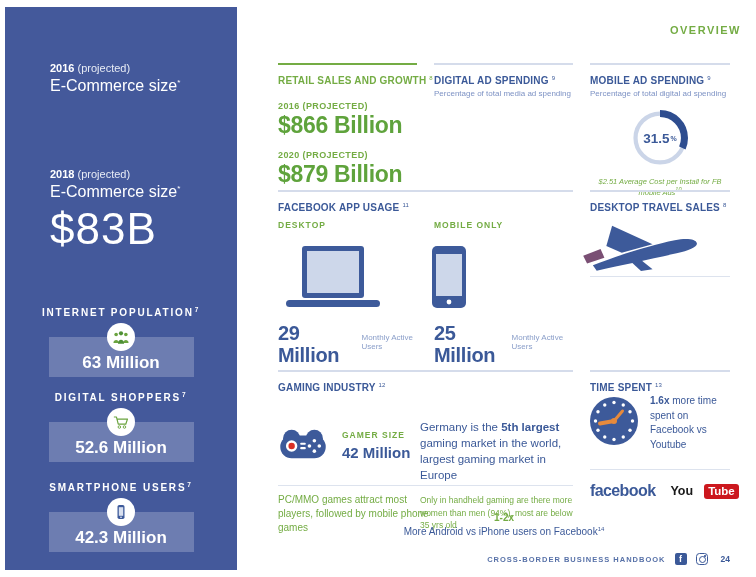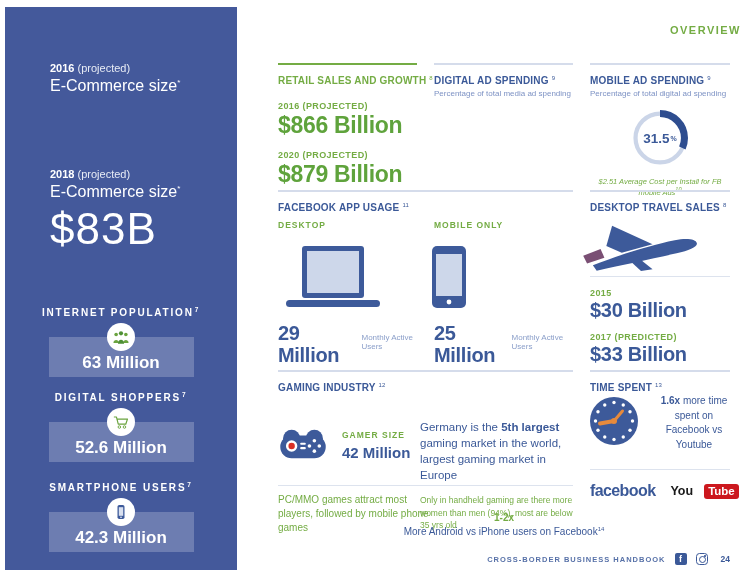--- a/index.html
+++ b/index.html
@@ -58,21 +58,21 @@
   .gamer-size-block { position:absolute; left:64px; top:36px; }
   .gamer-size-value { font-size:15px; font-weight:bold; color:#3B5998; margin-top:4px; }
   .gaming-headline { position:absolute; left:142px; top:26px; width:158px; font-size:11.5px; color:#3B5998; line-height:1.38; }
   .gaming-divider { position:absolute; left:0; top:91px; width:295px; }
   .gaming-note { position:absolute; color:#74AC44; line-height:1.4; }
   .gaming-note.left { left:0; top:99px; width:155px; font-size:10px; }
   .gaming-note.right { left:142px; top:100px; width:160px; font-size:8.5px; line-height:1.45; }
 
   
   .clock-row { margin-top:0; display:flex; align-items:center; }
-  .time-text { margin-left:20px; width:88px; font-size:10px; color:#3B5998; line-height:1.45;text-align:center; }
+  .time-text { margin-left:12px; width:88px; font-size:10px; color:#3B5998; line-height:1.45; }
   .time-divider { margin-top:17px; }
   .logos-row { margin-top:12px; display:flex; align-items:center; gap:15px; }
   .fb-wordmark { font-size:16px; font-weight:bold; color:#3B5998; letter-spacing:-0.6px; }
   .yt-logo { display:flex; align-items:center;gap:10px; }
   .yt-you { font-size:12.5px; font-weight:bold; color:#1A1A1A; }
   .yt-tube { margin-left:1px; background:#CC181E; color:#fff; font-size:11.5px; font-weight:bold; padding:1px 4px 2px; border-radius:3px; }
 
   
   .android-note { position:absolute; left:278px; top:512px; width:452px; text-align:center; }
   .android-bold { font-size:10px; font-weight:bold; color:#74AC44; }
@@ -219,26 +219,20 @@
     <div class="sec-head"><span>DESKTOP TRAVEL SALES</span> <sup>8</sup></div>
     <div class="plane-box">
       <svg width="118" height="52" viewBox="0 0 120 54">
         <polygon points="0,35 18,28 22,37 4,43" fill="#7A4F74"></polygon>
         <path d="M10,45 C35,35 70,24 95,19 C108,16.5 117,18 118,22 C119,25.5 110,29.5 97,32.5 C70,38.5 38,45.5 14,50.5 Z" fill="#3D5A9A"></path>
         <polygon points="30,4 72,23 40,32 24,25" fill="#3D5A9A"></polygon>
         <polygon points="52,33 72,49 60,51 44,36" fill="#3D5A9A"></polygon>
       </svg>
     </div>
     <div class="divider"></div>
-    <div class="travel-rows">
-      <div class="mini-label">2015</div>
-      <div class="big-blue">$30 Billion</div>
-      <div class="mini-label">2017 (PREDICTED)</div>
-      <div class="big-blue">$33 Billion</div>
-    </div>
   </div>
 
   <div class="sec" style="left:278px; top:370px; width:295px;">
     <div class="sec-head"><span>GAMING INDUSTRY</span> <sup>12</sup></div>
     <div class="gaming-body">
       <div style="position:absolute; left:0; top:33px;">
         <svg width="50" height="36" viewBox="0 0 52 38">
           <circle cx="14" cy="12" r="9" fill="#3D5A9A"></circle>
           <circle cx="38" cy="12" r="9" fill="#3D5A9A"></circle>
           <rect x="2" y="9" width="48" height="24" rx="12" fill="#3D5A9A"></rect>

